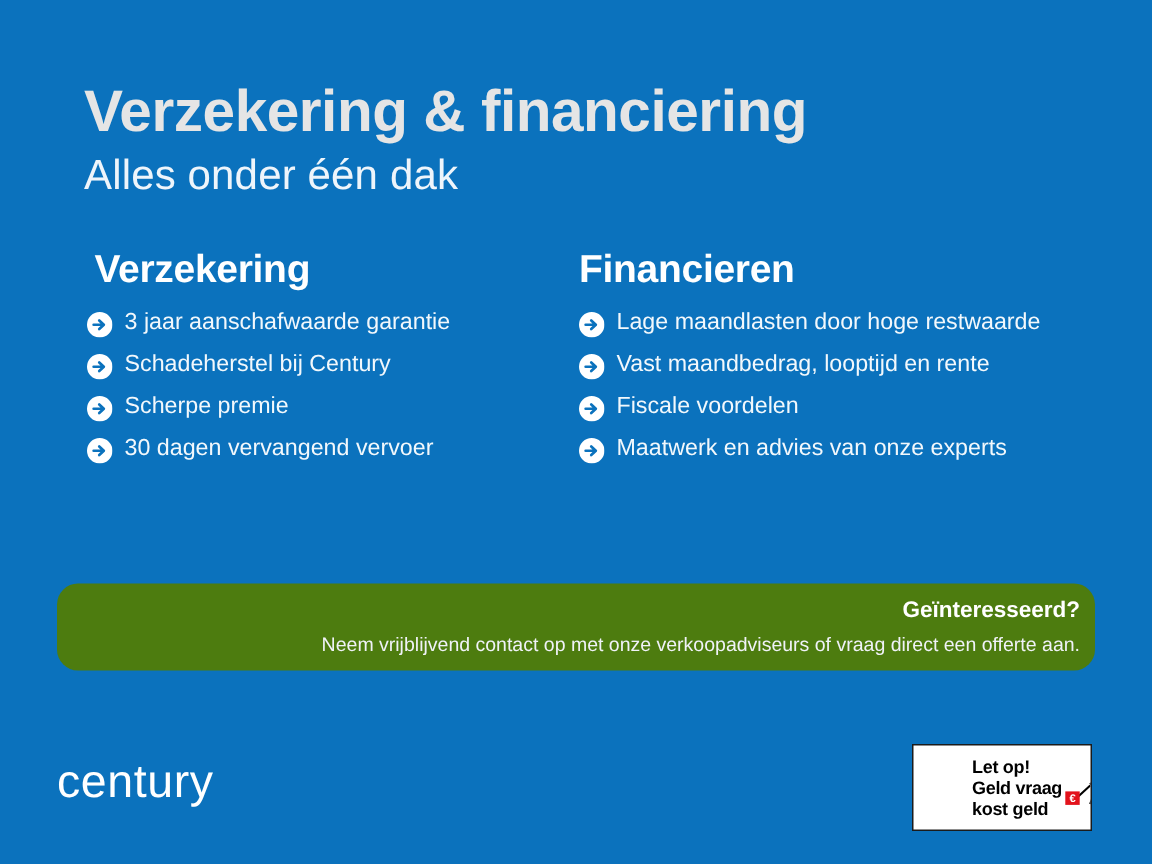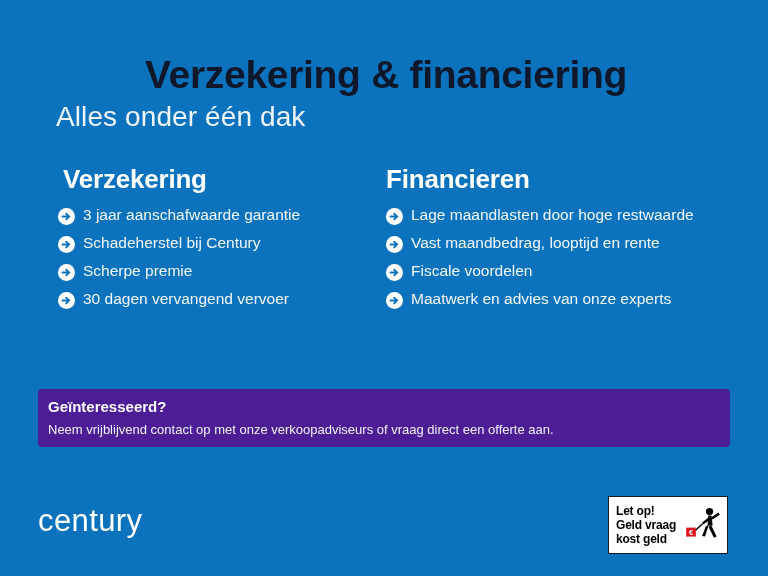--- a/index.html
+++ b/index.html
@@ -29,24 +29,23 @@
     position: absolute;
     left: 56px;
     top: 52px;
     width: 660px;
   }
   .title {
     margin: 0;
     font-size: 39px;
     line-height: 46px;
     font-weight: 700;
-    color: #0f172a;
+    color: #e5e5e5;
     letter-spacing: -0.3px;
     white-space: nowrap;
-    text-align: center;
   }
   .subtitle {
     margin: 3px 0 0 0;
     font-size: 28px;
     line-height: 32px;
     font-weight: 400;
     color: #eef5fb;
     letter-spacing: 0.1px;
     white-space: nowrap;
   }
@@ -113,25 +112,25 @@
     white-space: nowrap;
   }
 
   
   .cta {
     position: absolute;
     left: 38px;
     top: 389px;
     width: 692px;
     height: 58px;
-    background: #4c1d95;
-    border-radius: 4px;
+    background: #4d7c0f;
+    border-radius: 14px;
     box-sizing: border-box;
     padding: 8px 10px 0 10px;
-    text-align: left;
+    text-align: right;
   }
   .cta-title {
     margin: 0;
     font-size: 15px;
     line-height: 20px;
     font-weight: 700;
     color: #ffffff;
   }
   .cta-text {
     margin: 3px 0 0 0;
@@ -172,20 +171,21 @@
     flex: 1 1 auto;
   }
   .warning-line {
     display: block;
     font-size: 12px;
     line-height: 14px;
     font-weight: 700;
     color: #000000;
     letter-spacing: -0.2px;
     white-space: nowrap;
+    margin-left: 32px;
   }
   .warning-pictogram {
     flex: 0 0 auto;
     width: 40px;
     height: 44px;
     margin-right: 3px;
   }
 </style>
 </head>
 <body>

